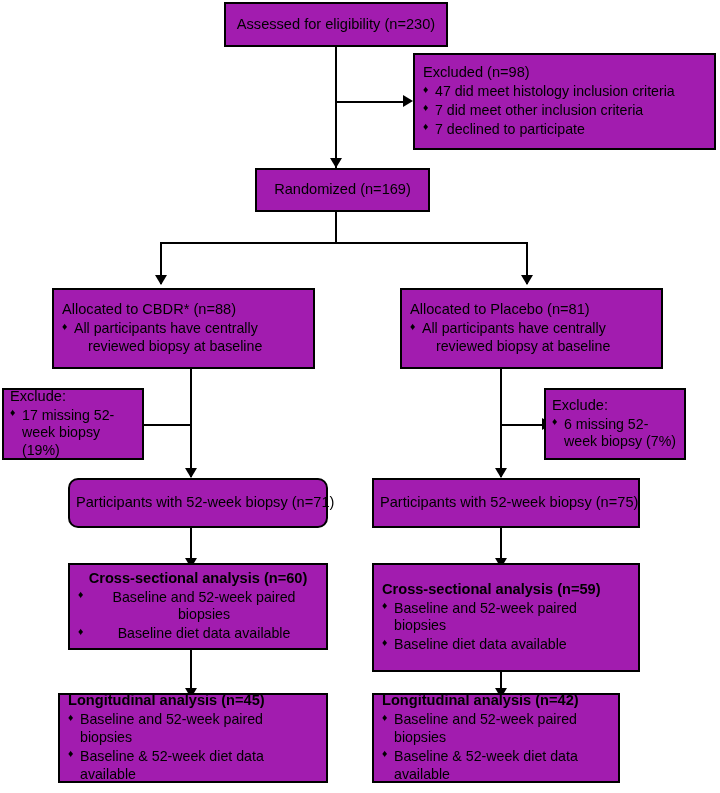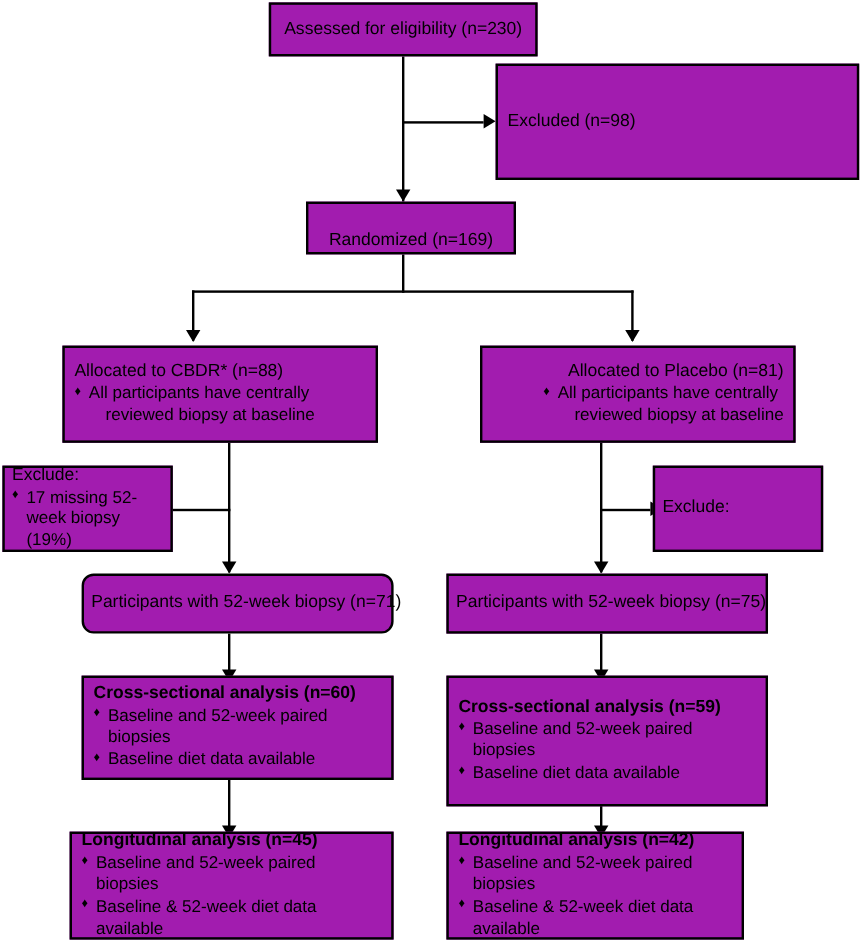--- a/index.html
+++ b/index.html
@@ -149,64 +149,72 @@
   <div class="arrow-down" style="left:184.6px; top:688px;"></div>
   <div class="vline" style="left:500px; top:650px; height:43px;"></div>
   <div class="arrow-down" style="left:494.6px; top:688px;"></div>
 
   <div class="box" style="left:224px; top:2px; width:224px; height:45px;">
     <div class="title center pad">Assessed for eligibility (n=230)</div>
   </div>
 
   <div class="box" style="left:413px; top:53px; width:303px; height:97px;">
     <div class="title pad">Excluded (n=98)</div>
-  </div>
-
-  <div class="box" style="left:255px; top:168px; width:175px; height:44px;justify-content:flex-end;">
+    <ul class="bullets pad">
+      <li>47 did meet histology inclusion criteria</li>
+      <li>7 did meet other inclusion criteria</li>
+      <li>7 declined to participate</li>
+    </ul>
+  </div>
+
+  <div class="box" style="left:255px; top:168px; width:175px; height:44px;">
     <div class="title center pad">Randomized (n=169)</div>
   </div>
 
   <div class="box" style="left:52px; top:288px; width:263px; height:81px;">
     <div class="title pad">Allocated to CBDR* (n=88)</div>
     <ul class="bullets pad">
       <li class="wrap">All participants have centrally
         <span class="indent2">reviewed biopsy at baseline</span>
       </li>
     </ul>
   </div>
 
-  <div class="box" style="left:400px; top:288px; width:263px; height:81px;align-items:flex-end;">
+  <div class="box" style="left:400px; top:288px; width:263px; height:81px;">
     <div class="title pad">Allocated to Placebo (n=81)</div>
     <ul class="bullets pad">
       <li class="wrap">All participants have centrally
         <span class="indent2">reviewed biopsy at baseline</span>
       </li>
     </ul>
   </div>
 
   <div class="box" style="left:2px; top:388px; width:142px; height:72px;">
     <div class="title pad-sm">Exclude:</div>
     <ul class="bullets pad-sm">
       <li class="wrap">17 missing 52-week biopsy (19%)</li>
     </ul>
   </div>
 
   <div class="box" style="left:544px; top:388px; width:142px; height:72px;">
     <div class="title pad-sm">Exclude:</div>
+    <ul class="bullets pad-sm">
+      <li class="wrap">6 missing 52-week biopsy (7%)</li>
+    </ul>
   </div>
 
   <div class="box" style="left:68px; top:478px; width:260px; height:50px;border-radius:10px;">
     <div class="title center pad-sm">Participants with 52-week biopsy (n=71)</div>
   </div>
 
   <div class="box" style="left:372px; top:478px; width:268px; height:50px;">
     <div class="title center pad-sm">Participants with 52-week biopsy (n=75)</div>
   </div>
 
-  <div class="box bold" style="left:68px; top:563px; width:260px; height:87px;">
+  <div class="box bold" style="left:68px; top:563px; width:260px; height:87px;text-align:center;">
     <div class="title pad">Cross-sectional analysis (n=60)</div>
     <ul class="bullets pad">
       <li>Baseline and 52-week paired biopsies</li>
       <li>Baseline diet data available</li>
     </ul>
   </div>
 
   <div class="box bold" style="left:372px; top:563px; width:268px; height:109px;">
     <div class="title pad">Cross-sectional analysis (n=59)</div>
     <ul class="bullets pad">

